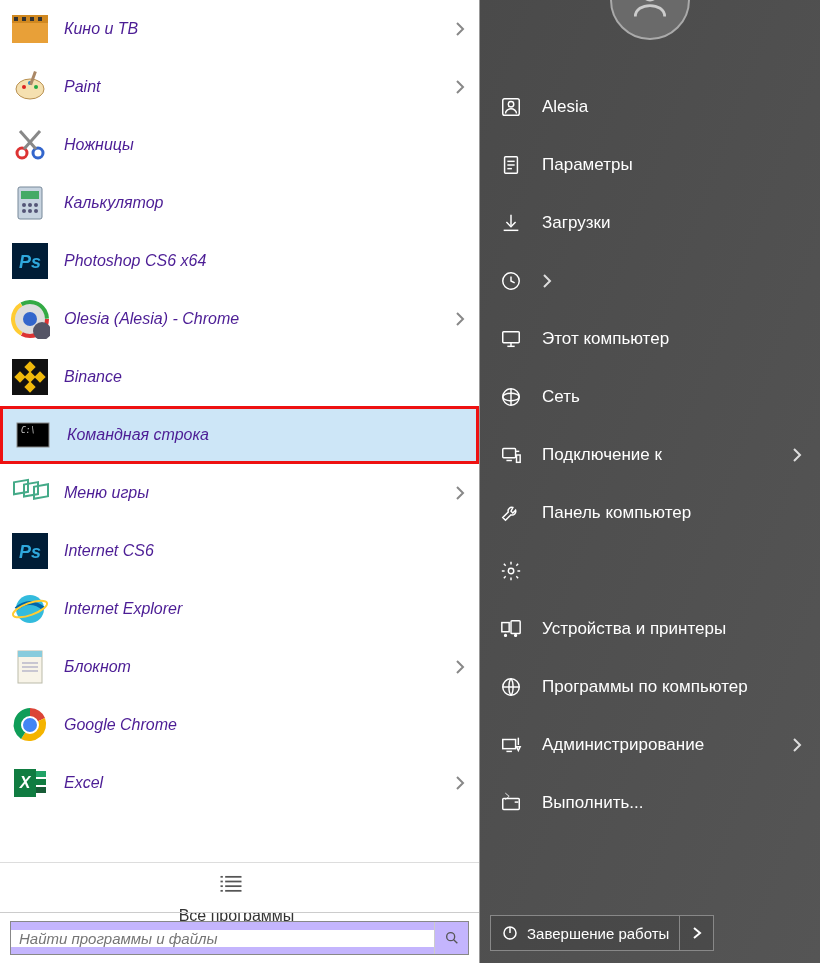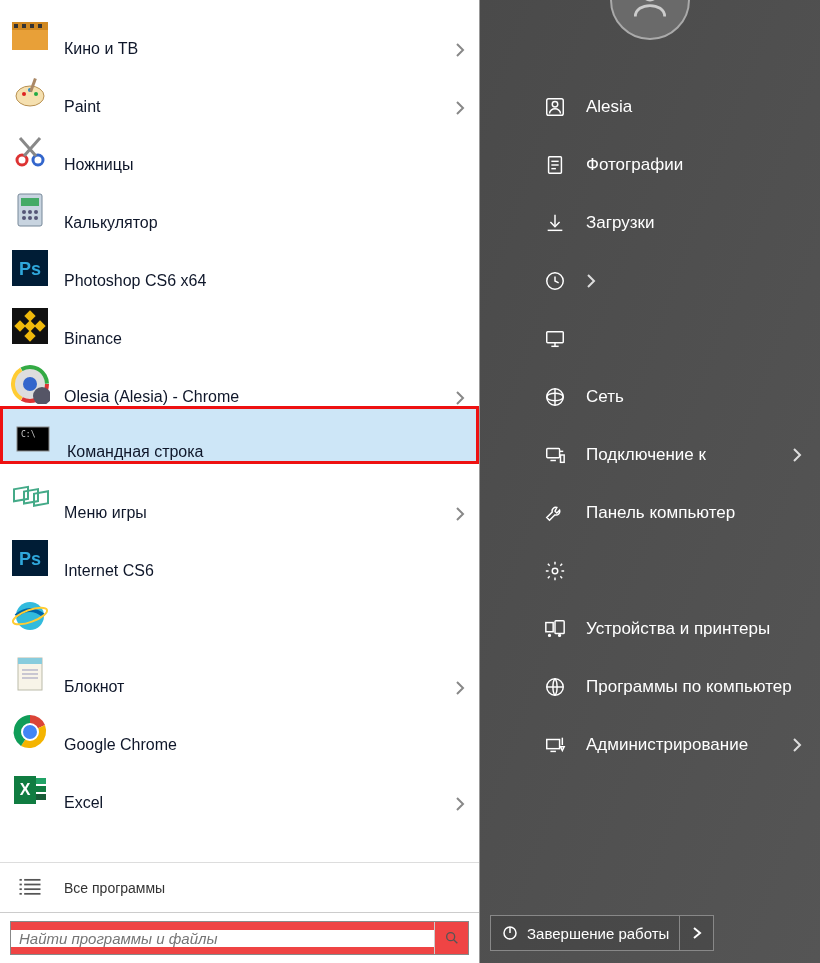--- a/index.html
+++ b/index.html
@@ -18,26 +18,27 @@
     display: flex;
     flex-direction: column;
     border-right: 1px solid #999;
   }
   .app-list {
     flex: 1;
     overflow: hidden;
   }
   .app-item {
     display: flex;
-    align-items: flex-end;
+    align-items: center;
     height: 58px;
     padding: 0 14px 0 8px;
     cursor: pointer;
     font-size: 16px;
-    color: #0f172a;
+    color: #4c1d95;
+    font-style: italic;
   }
   .app-item.highlighted {
     background: #cde6f7;
     border: 3px solid #e11;
   }
   .app-icon {
     width: 44px;
     height: 44px;
     margin-right: 12px;
     display: flex;
@@ -52,33 +53,34 @@
     color: #666;
     font-size: 18px;
   }
   .all-programs-item {
     display: flex;
     align-items: center;
     height: 50px;
     padding: 0 14px 0 8px;
     border-top: 1px solid #ddd;
     cursor: pointer;
-    font-size: 14px;
+    font-size: 16px;
     color: #333;
+    flex-direction: column;
   }
   .search-row {
     padding: 8px 10px;
     border-top: 1px solid #ccc;
   }
   .search-box {
     display: flex;
     align-items: center;
     border: 1px solid #888;
     height: 34px;
-    background: #ef4444;
+    background: #c4b5fd;
   }
   .search-input {
     flex: 1;
     border: none;
     outline: none;
     padding: 0 8px;
     font-size: 15px;
     color: #555;
     font-style: italic;
   }
@@ -123,21 +125,20 @@
     padding-top: 28px;
   }
   .right-item {
     display: flex;
     align-items: center;
     height: 58px;
     padding: 0 18px;
     cursor: pointer;
     font-size: 17px;
     color: #fff;
-    margin-left: 44px;
   }
   .right-icon {
     width: 26px;
     height: 26px;
     margin-right: 18px;
     display: flex;
     align-items: center;
     justify-content: center;
     flex-shrink: 0;
   }
@@ -250,49 +251,49 @@
             <rect x="2" y="2" width="36" height="36" fill="#001d36"></rect>
             <text x="20" y="27" text-anchor="middle" fill="#2fa8dc" font-size="18" font-family="Arial" font-weight="bold">Ps</text>
           </svg>
         </div>
     <span class="app-label">Photoshop CS6 x64</span>
 
   </div>
       <div class="app-item">
     <div class="app-icon">
           <svg width="40" height="40" viewBox="0 0 40 40">
+            <circle cx="20" cy="20" r="17" fill="#ddd"></circle>
+            <circle cx="20" cy="20" r="17" fill="none" stroke="#d33" stroke-width="4" stroke-dasharray="35 100"></circle>
+            <circle cx="20" cy="20" r="17" fill="none" stroke="#fc3" stroke-width="4" stroke-dasharray="35 100" transform="rotate(120 20 20)"></circle>
+            <circle cx="20" cy="20" r="17" fill="none" stroke="#3a4" stroke-width="4" stroke-dasharray="35 100" transform="rotate(240 20 20)"></circle>
+            <circle cx="20" cy="20" r="7" fill="#36c"></circle>
+            <circle cx="32" cy="32" r="9" fill="#556"></circle>
+          </svg>
+        </div>
+    <span class="app-label">Olesia (Alesia) - Chrome</span>
+    <span class="chevron">
+          <svg width="10" height="16" viewBox="0 0 10 16" fill="none" stroke="#888" stroke-width="2">
+            <polyline points="2,2 8,8 2,14"></polyline>
+          </svg>
+        </span>
+  </div>
+      <div class="app-item">
+    <div class="app-icon">
+          <svg width="40" height="40" viewBox="0 0 40 40">
             <rect x="2" y="2" width="36" height="36" fill="#111"></rect>
             <rect x="16" y="6" width="8" height="8" fill="#f0b90b" transform="rotate(45 20 10)"></rect>
             <rect x="16" y="26" width="8" height="8" fill="#f0b90b" transform="rotate(45 20 30)"></rect>
             <rect x="6" y="16" width="8" height="8" fill="#f0b90b" transform="rotate(45 10 20)"></rect>
             <rect x="26" y="16" width="8" height="8" fill="#f0b90b" transform="rotate(45 30 20)"></rect>
             <rect x="16" y="16" width="8" height="8" fill="#f0b90b" transform="rotate(45 20 20)"></rect>
           </svg>
         </div>
     <span class="app-label">Binance</span>
 
   </div>
-      <div class="app-item">
-    <div class="app-icon">
-          <svg width="40" height="40" viewBox="0 0 40 40">
-            <circle cx="20" cy="20" r="17" fill="#ddd"></circle>
-            <circle cx="20" cy="20" r="17" fill="none" stroke="#d33" stroke-width="4" stroke-dasharray="35 100"></circle>
-            <circle cx="20" cy="20" r="17" fill="none" stroke="#fc3" stroke-width="4" stroke-dasharray="35 100" transform="rotate(120 20 20)"></circle>
-            <circle cx="20" cy="20" r="17" fill="none" stroke="#3a4" stroke-width="4" stroke-dasharray="35 100" transform="rotate(240 20 20)"></circle>
-            <circle cx="20" cy="20" r="7" fill="#36c"></circle>
-            <circle cx="32" cy="32" r="9" fill="#556"></circle>
-          </svg>
-        </div>
-    <span class="app-label">Olesia (Alesia) - Chrome</span>
-    <span class="chevron">
-          <svg width="10" height="16" viewBox="0 0 10 16" fill="none" stroke="#888" stroke-width="2">
-            <polyline points="2,2 8,8 2,14"></polyline>
-          </svg>
-        </span>
-  </div>
       <div class="app-item highlighted">
     <div class="app-icon">
           <svg width="40" height="40" viewBox="0 0 40 40">
             <rect x="4" y="8" width="32" height="24" fill="#000" stroke="#888"></rect>
             <text x="8" y="18" fill="#ccc" font-size="8" font-family="monospace">C:\</text>
           </svg>
         </div>
     <span class="app-label">Командная строка</span>
 
   </div>
@@ -322,20 +323,21 @@
 
   </div>
       <div class="app-item">
     <div class="app-icon">
           <svg width="40" height="40" viewBox="0 0 40 40">
             <circle cx="20" cy="20" r="14" fill="#3bd"></circle>
             <path d="M6 20 Q20 8 34 20" fill="none" stroke="#06a" stroke-width="4"></path>
             <ellipse cx="20" cy="20" rx="18" ry="6" fill="none" stroke="#fc3" stroke-width="2" transform="rotate(-20 20 20)"></ellipse>
           </svg>
         </div>
+    <span class="app-label">Internet Explorer</span>
 
   </div>
       <div class="app-item">
     <div class="app-icon">
           <svg width="40" height="40" viewBox="0 0 40 40">
             <rect x="8" y="4" width="24" height="32" fill="#f8f4e8" stroke="#bba"></rect>
             <rect x="8" y="4" width="24" height="6" fill="#8cd"></rect>
             <line x1="12" y1="16" x2="28" y2="16" stroke="#99b"></line>
             <line x1="12" y1="20" x2="28" y2="20" stroke="#99b"></line>
             <line x1="12" y1="24" x2="28" y2="24" stroke="#99b"></line>
@@ -431,21 +433,21 @@
   </div>
       <div class="right-item">
     <div class="right-icon">
           <svg width="22" height="22" viewBox="0 0 24 24" fill="none" stroke="#fff" stroke-width="1.6">
             <rect x="5" y="3" width="14" height="18" rx="1"></rect>
             <line x1="8" y1="8" x2="16" y2="8"></line>
             <line x1="8" y1="12" x2="16" y2="12"></line>
             <line x1="8" y1="16" x2="13" y2="16"></line>
           </svg>
         </div>
-    <span class="right-label">Фотографии</span>
+    <span class="right-label">Параметры</span>
 
   </div>
       <div class="right-item">
     <div class="right-icon">
           <svg width="22" height="22" viewBox="0 0 24 24" fill="none" stroke="#fff" stroke-width="1.6">
             <line x1="12" y1="3" x2="12" y2="15"></line>
             <polyline points="7,11 12,16 17,11"></polyline>
             <line x1="4" y1="20" x2="20" y2="20"></line>
           </svg>
         </div>
@@ -466,20 +468,21 @@
         </span>
   </div>
       <div class="right-item">
     <div class="right-icon">
           <svg width="22" height="22" viewBox="0 0 24 24" fill="none" stroke="#fff" stroke-width="1.6">
             <rect x="3" y="4" width="18" height="12" rx="1"></rect>
             <line x1="8" y1="20" x2="16" y2="20"></line>
             <line x1="12" y1="16" x2="12" y2="20"></line>
           </svg>
         </div>
+    <span class="right-label">Этот компьютер</span>
 
   </div>
       <div class="right-item">
     <div class="right-icon">
           <svg width="22" height="22" viewBox="0 0 24 24" fill="none" stroke="#fff" stroke-width="1.6">
             <circle cx="12" cy="12" r="9"></circle>
             <ellipse cx="12" cy="12" rx="9" ry="4"></ellipse>
             <line x1="12" y1="3" x2="12" y2="21"></line>
           </svg>
         </div>
@@ -551,20 +554,31 @@
             <path d="M18 14l4 0-2 4z"></path>
             <line x1="20" y1="12" x2="20" y2="4"></line>
           </svg>
         </div>
     <span class="right-label">Администрирование</span>
     <span class="right-chevron">
           <svg width="10" height="16" viewBox="0 0 10 16" fill="none" stroke="#ddd" stroke-width="2">
             <polyline points="2,2 8,8 2,14"></polyline>
           </svg>
         </span>
+  </div>
+      <div class="right-item">
+    <div class="right-icon">
+          <svg width="22" height="22" viewBox="0 0 24 24" fill="none" stroke="#fff" stroke-width="1.6">
+            <rect x="3" y="7" width="18" height="12" rx="1"></rect>
+            <polyline points="3,7 10,13 3,19" transform="translate(4,-3) scale(0.6)"></polyline>
+            <line x1="16" y1="11" x2="20" y2="11"></line>
+          </svg>
+        </div>
+    <span class="right-label">Выполнить...</span>
+
   </div>
     </div>
   <div class="shutdown-row">
     <div class="shutdown-btn">
       <svg width="18" height="18" viewBox="0 0 24 24" fill="none" stroke="#fff" stroke-width="2" style="margin-right:8px">
         <circle cx="12" cy="12" r="8"></circle>
           <line x1="12" y1="4" x2="12" y2="12"></line>
       </svg>
       <span>Завершение работы</span>
     </div>

